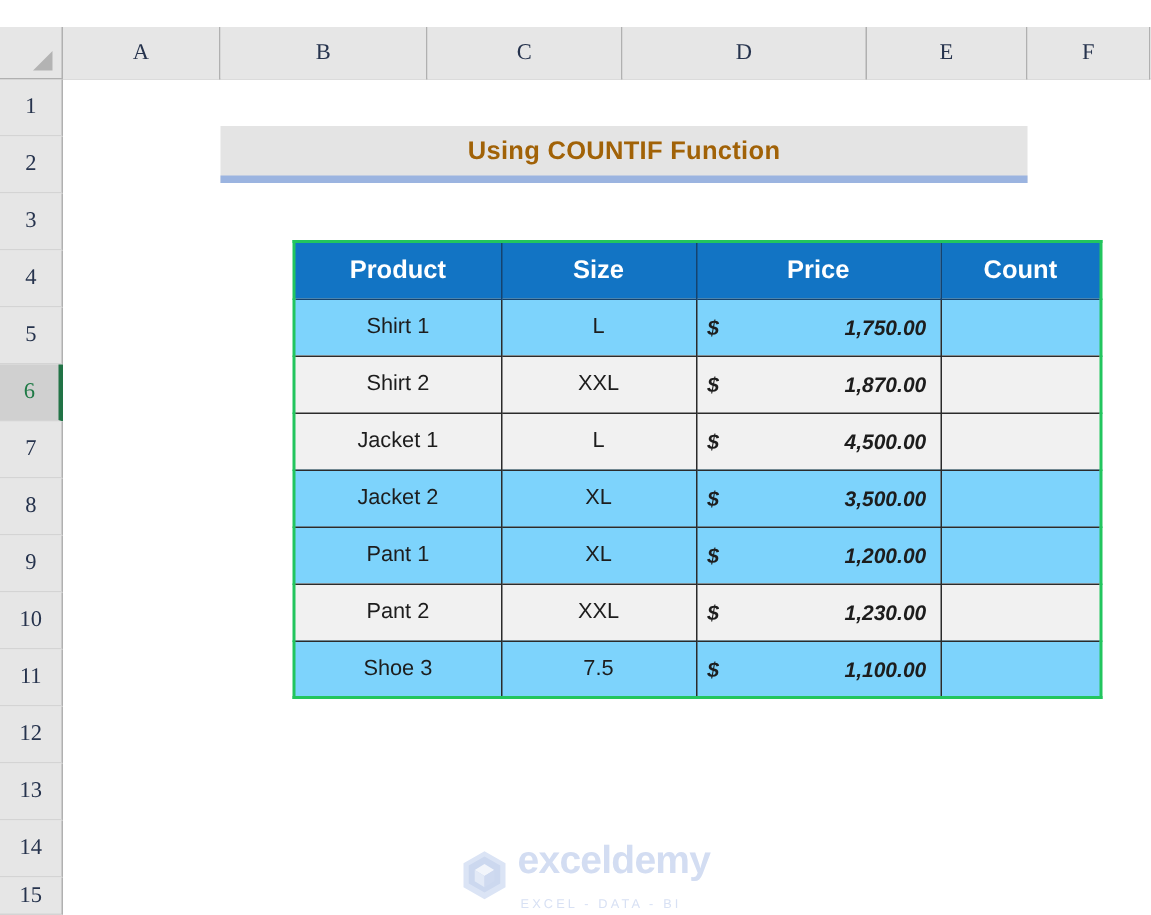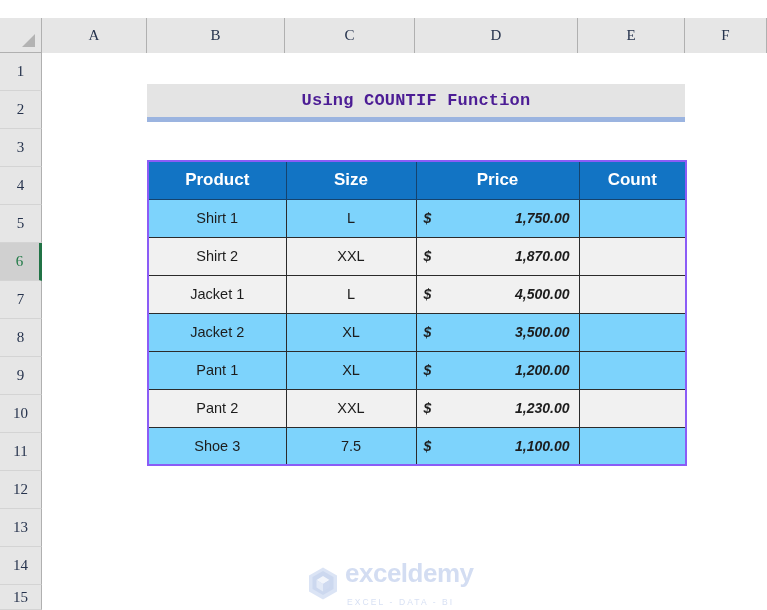--- a/index.html
+++ b/index.html
@@ -63,21 +63,22 @@
   .title-text {
     font-size:17px; font-weight:bold; color:#2e4466;
     letter-spacing:0.2px;
   }
 
   
   .data-table {
     position:absolute;
     border-collapse:collapse;
     table-layout:fixed;
-    border:2px solid #8b5cf6;
+    border:2px solid #22c55e;
+    margin-left:48px;
   }
   .data-table th, .data-table td {
     border:1px solid #2b2b2b;
     height:38px;
     font-size:14.5px;
     color:#1d1d1d;
     padding:0;
   }
   .data-table th {
     background:#1274c4;
@@ -154,21 +155,21 @@
       <div class="row-head" style="top: 357px; height: 38px;">9</div>
       <div class="row-head" style="top: 395px; height: 38px;">10</div>
       <div class="row-head" style="top: 433px; height: 38px;">11</div>
       <div class="row-head" style="top: 471px; height: 38px;">12</div>
       <div class="row-head" style="top: 509px; height: 38px;">13</div>
       <div class="row-head" style="top: 547px; height: 38px;">14</div>
       <div class="row-head" style="top: 585px; height: 25px;">15</div>
     </div>
 
   <div class="title-banner" id="title-banner" style="left: 147px; top: 84px; width: 538px; height: 38px; background: rgb(228, 228, 228); border-bottom-color: rgb(155, 180, 224);">
-    <span class="title-text" style="color: #4c1d95; font-family: Liberation Mono, monospace;">Using COUNTIF Function</span>
+    <span class="title-text" style="color: #a16207;">Using COUNTIF Function</span>
   </div>
 
   <table class="data-table" id="data-table" style="left: 147px; top: 160px; width: 538px;">
       <colgroup>
         <col style="width: 138px;">
         <col style="width: 130px;">
         <col style="width: 163px;">
         <col style="width: 107px;">
       </colgroup>
     <thead>

